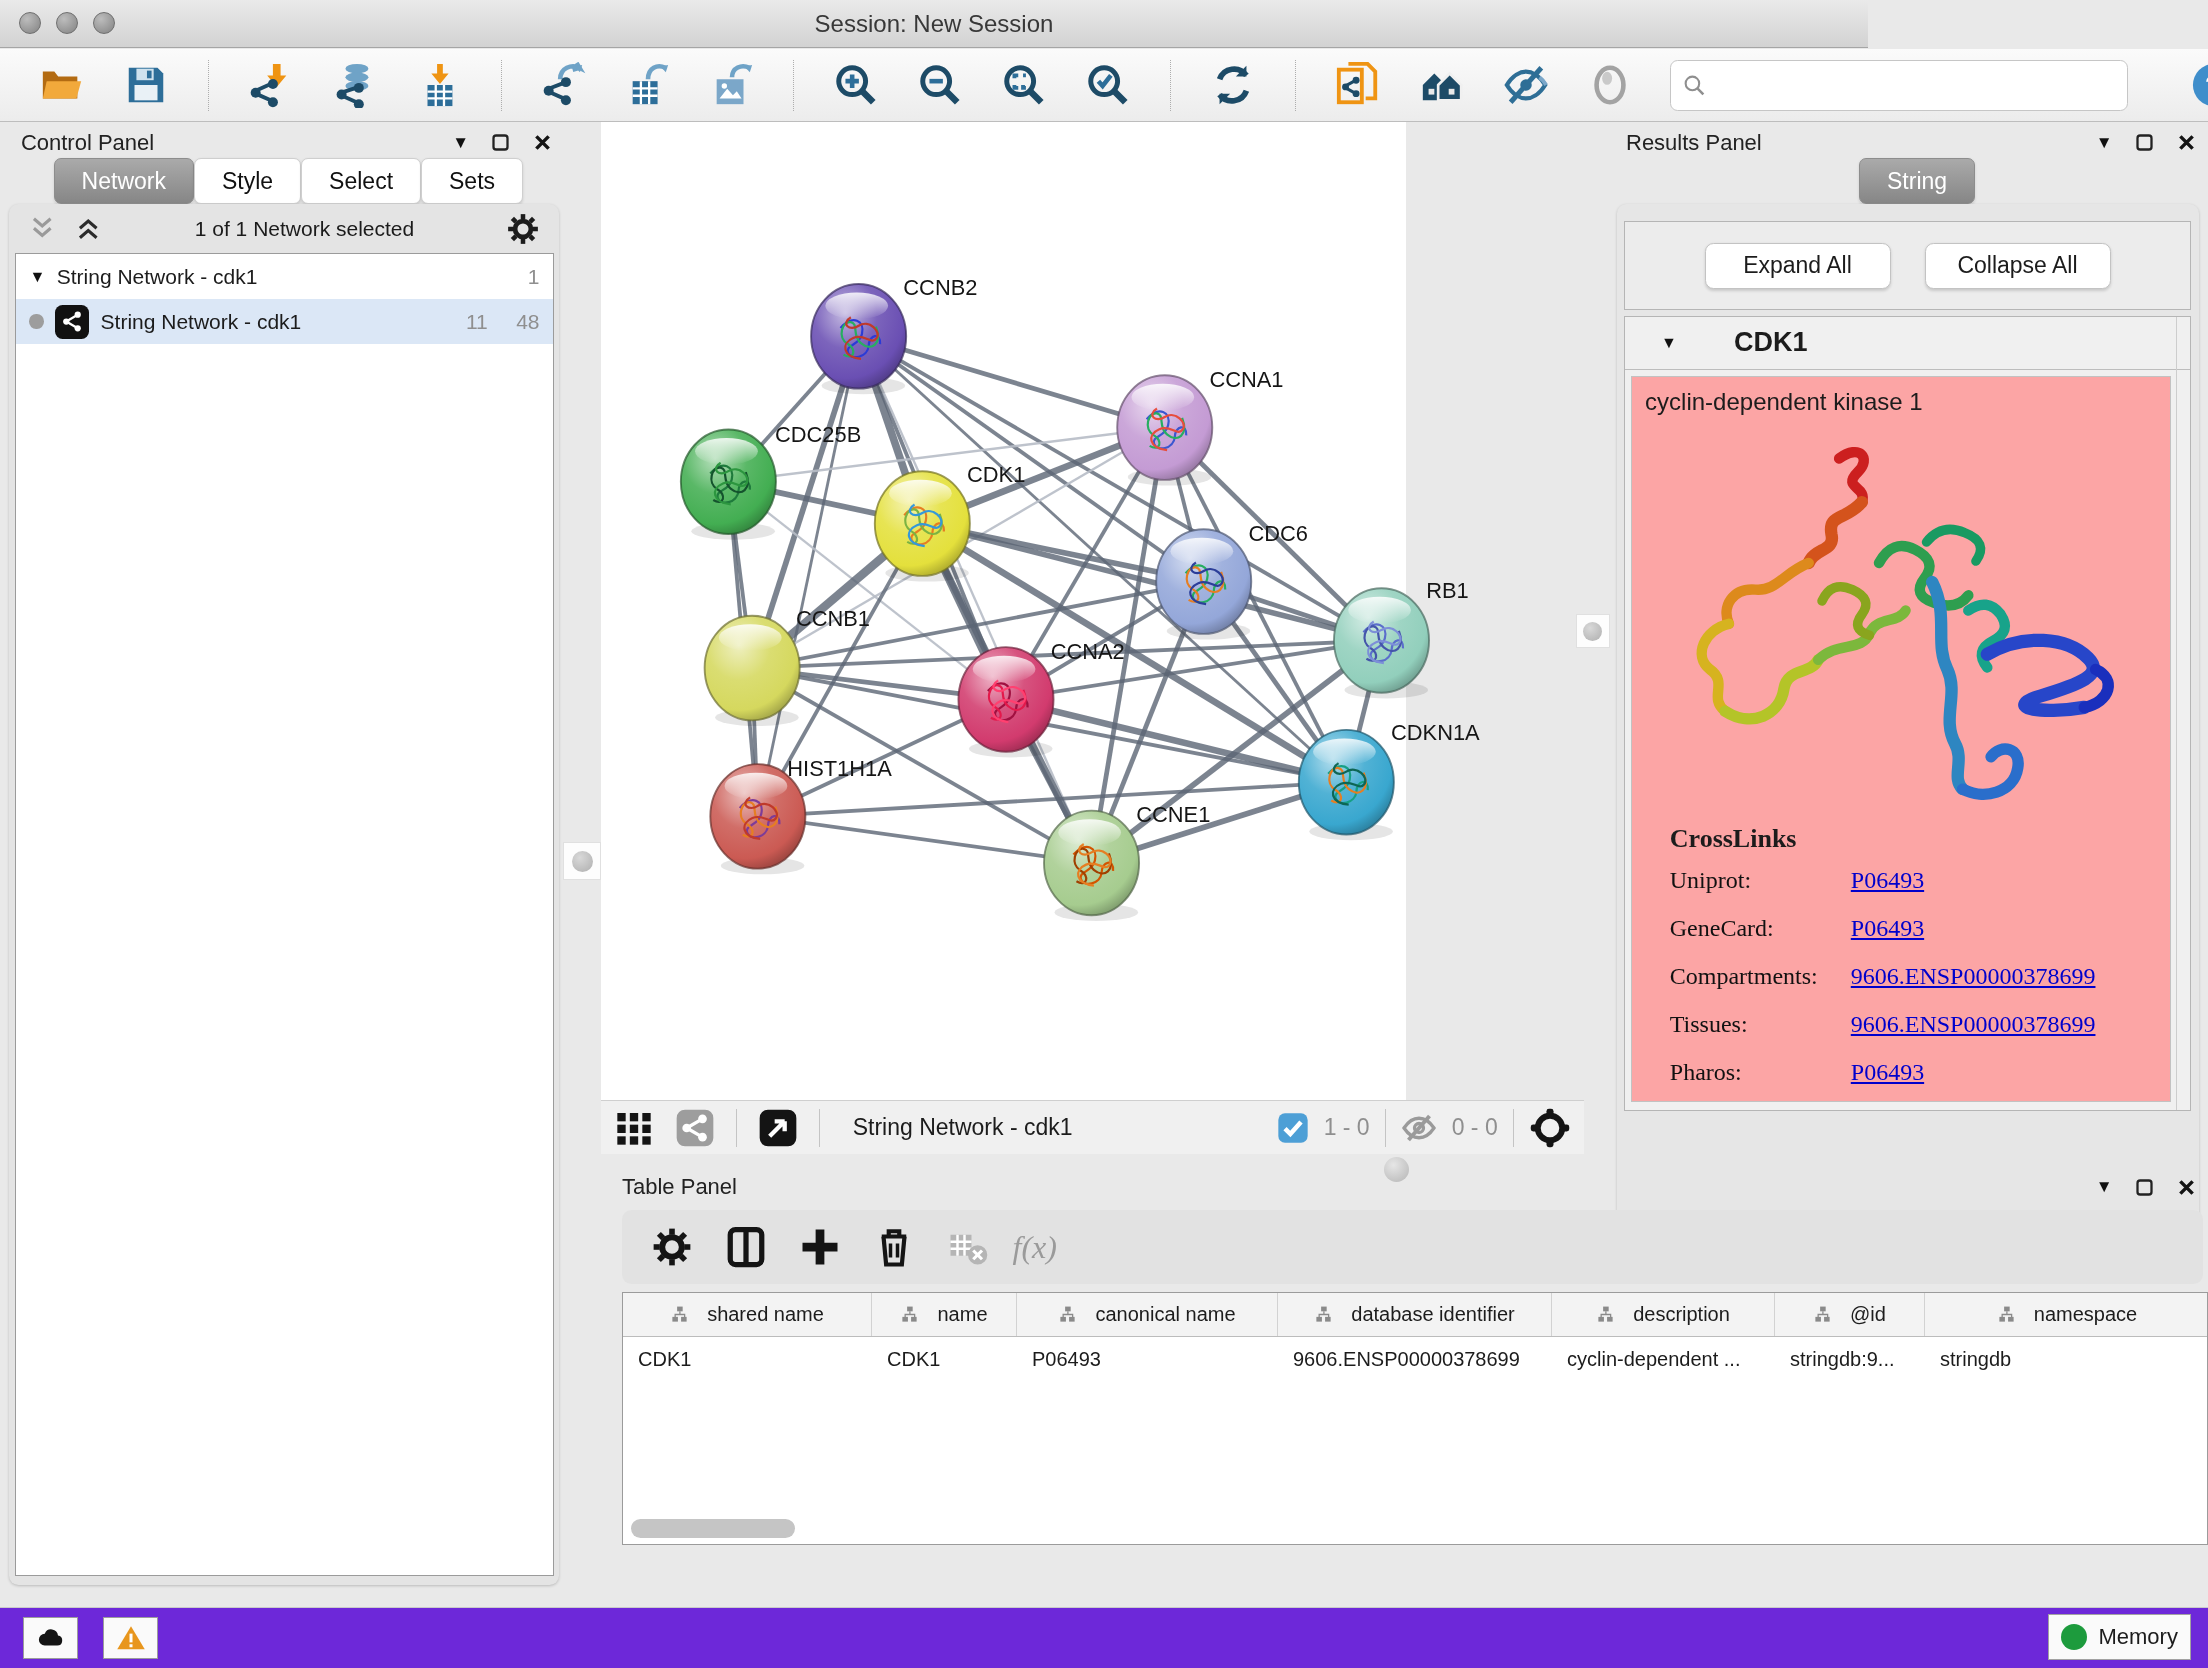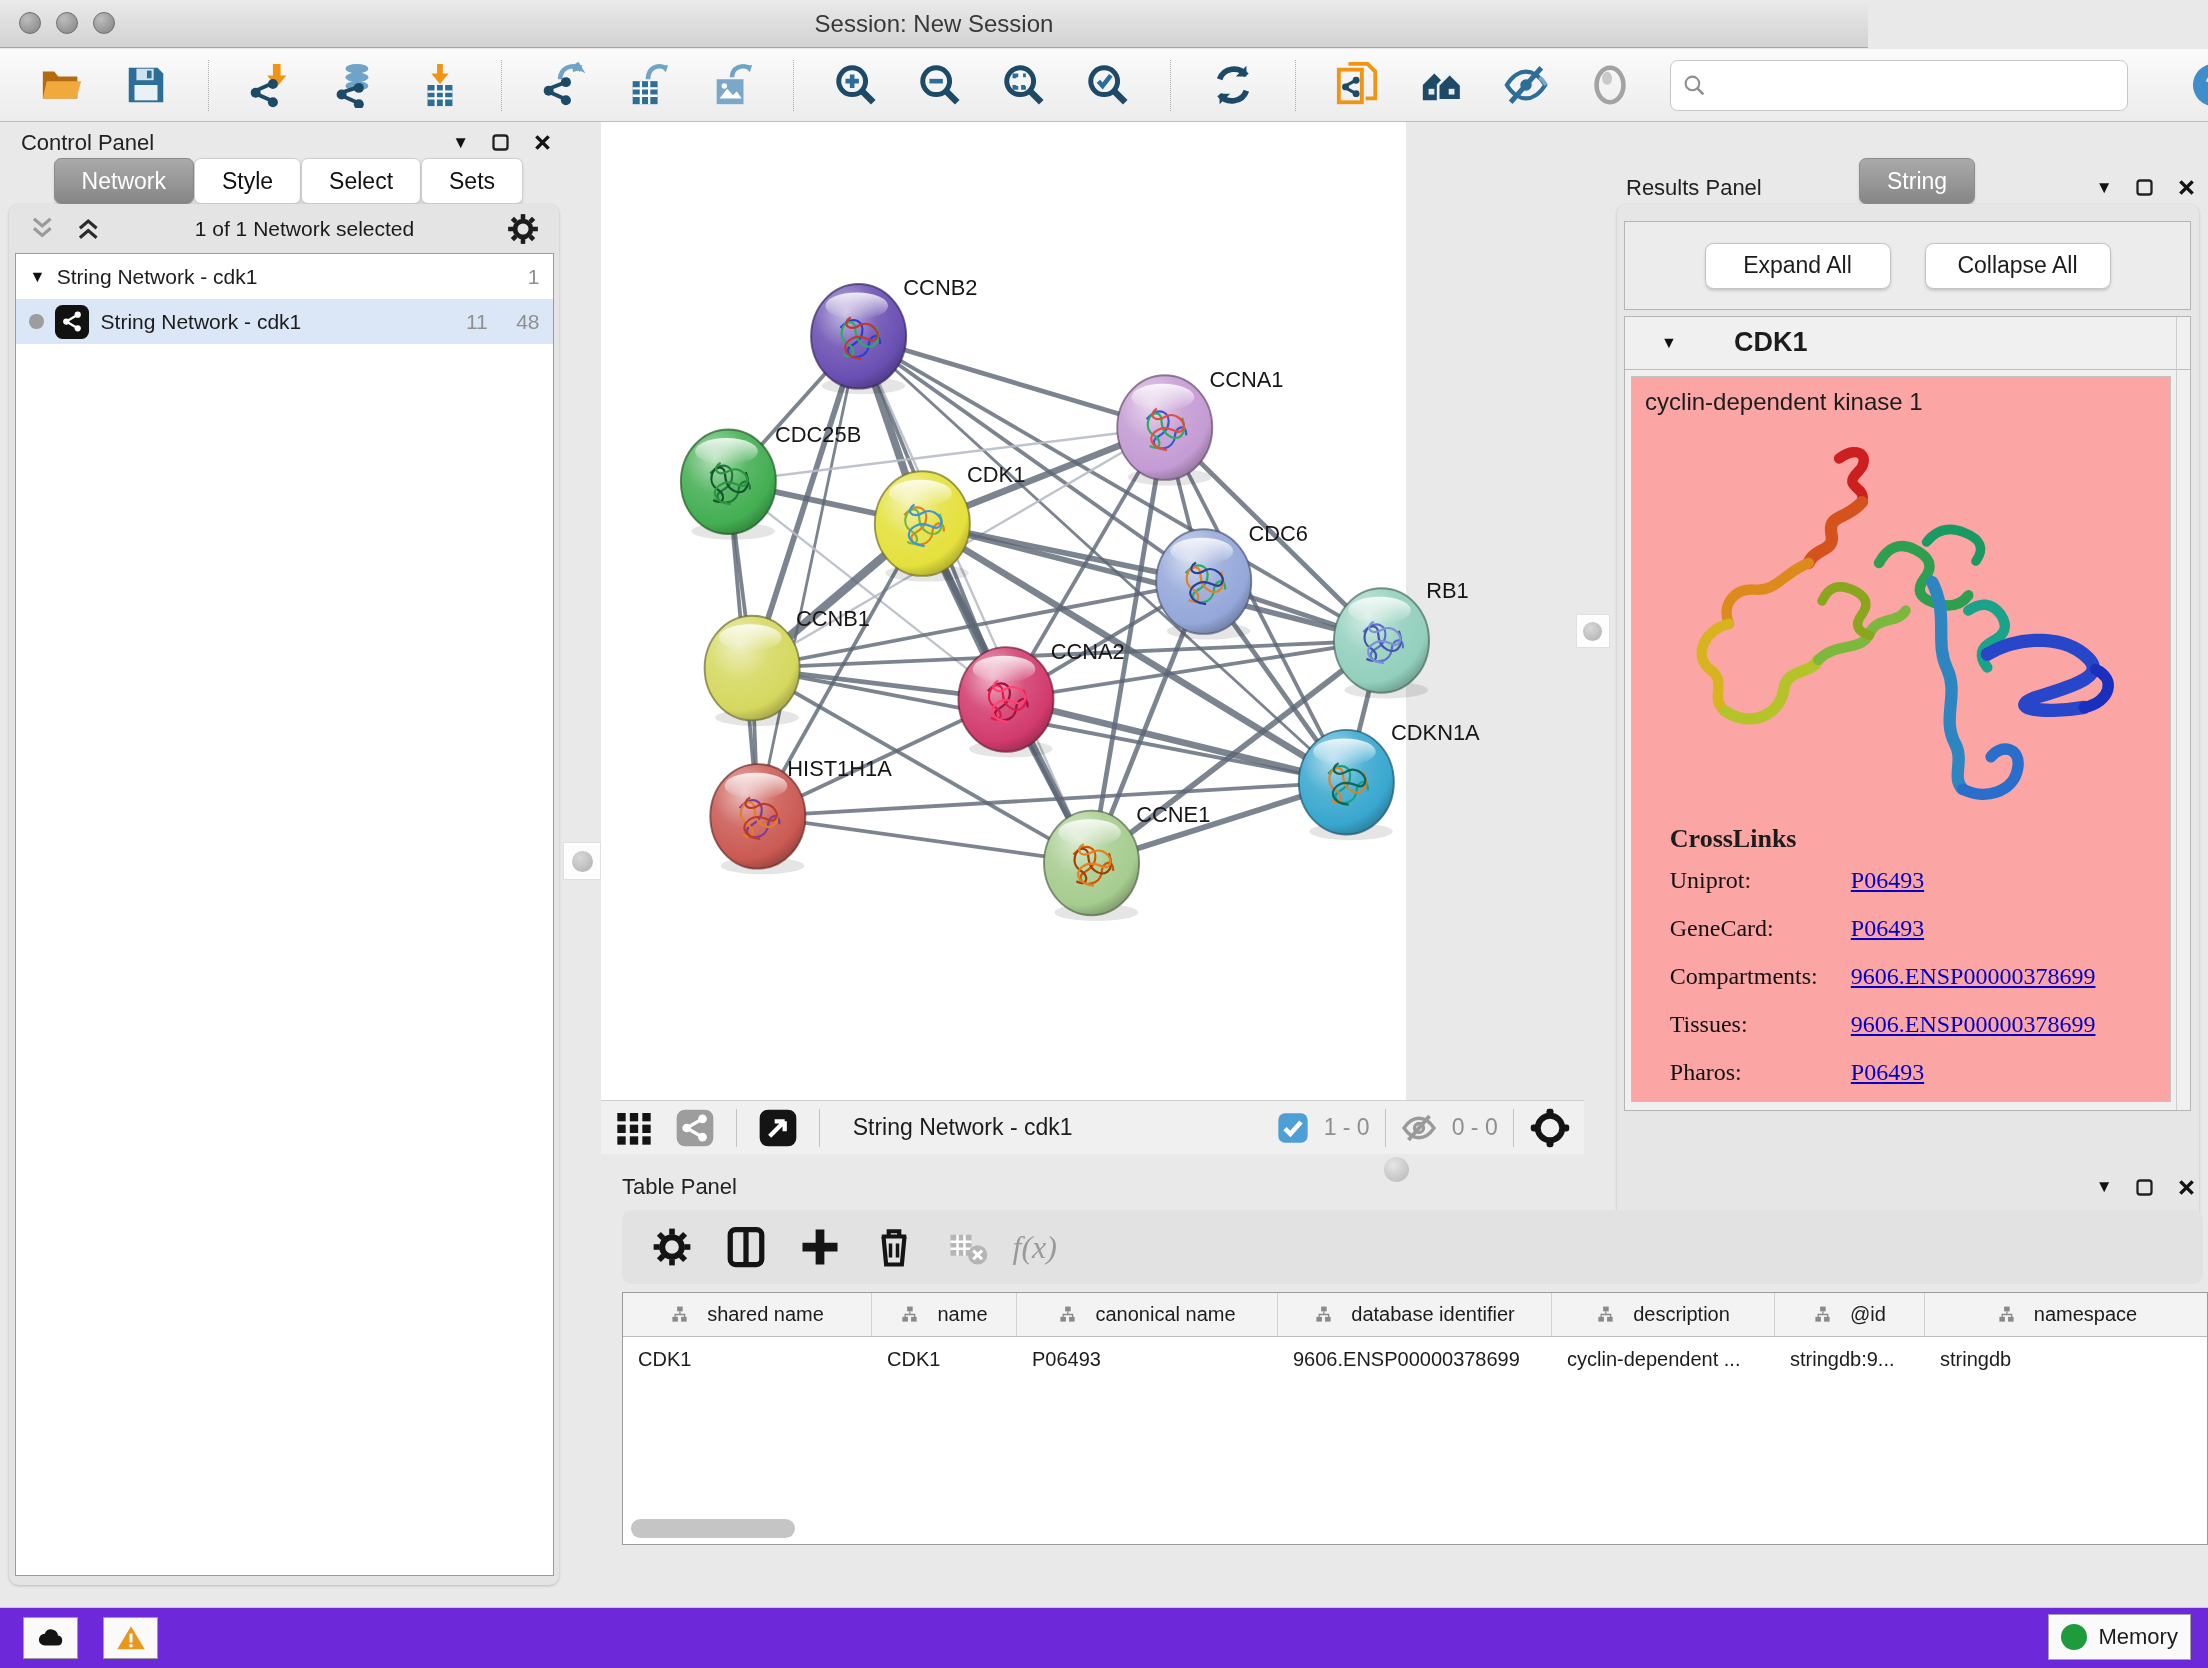--- a/index.html
+++ b/index.html
@@ -69,21 +69,21 @@
     border-top:1px solid #cfcfcf; display:flex; align-items:center; padding:0 13.3px; gap:21px; font-size:23px; }
   .view-toolbar .vsep { height:38px; border-left:1px solid #c4c4c4; }
   .vt-icon { width:40px; height:40px; } .vt-icon svg { width:40px; height:40px; }
   .vt-name { margin-left:11.4px; color:#1c1c1c; }
   .vt-right { margin-left:auto; display:flex; align-items:center; gap:15px; color:#8f8f8f; }
   .hsplit-dot { position:absolute; left:1384px; top:1157px; width:25px; height:25px; border-radius:50%;
     background:radial-gradient(circle at 38% 32%, #e6e6e6, #b5b5b5); }
 
   
   .results-panel { position:absolute; left:1607px; top:122px; width:601px; height:1480px; }
-  .rp-header { position:absolute; left:19px; right:11.4px; top:7.6px; display:flex; justify-content:space-between; align-items:center;margin-top:45px; }
+  .rp-header { position:absolute; left:19px; right:11.4px; top:7.6px; display:flex; justify-content:space-between; align-items:center; }
   .rp-tab { position:absolute; left:252px; top:36px; }
   .rp-body { position:absolute; left:9.5px; top:82px; width:582px; height:1067px;
     background:#e6e6e6; border-radius:9.5px; box-shadow:0 1px 2.9px rgba(0,0,0,.2); padding:17px 7.6px 0 7.6px; }
   .rp-buttons-box { border:1.9px solid #b5b5b5; background:#ececec; height:89px;
     display:flex; align-items:center; justify-content:center; gap:34px; }
   .rp-btn { min-width:186px; height:46px; background:#fff; border:1px solid #c3c3c3; border-radius:8.6px;
     font-size:23px; display:flex; align-items:center; justify-content:center; box-shadow:0 1.9px 2.9px rgba(0,0,0,.15); }
   .protein-box { margin-top:5.7px; border:1.9px solid #b5b5b5; background:#f0f0f0; height:795px; position:relative; }
   .protein-box .scrolline { position:absolute; right:13.3px; top:0; bottom:0; border-left:1px solid #cdcdcd; }
   .pb-header { height:53px; border-bottom:1px solid #bdbdbd; display:flex; align-items:center; gap:57px; padding-left:36px; }

